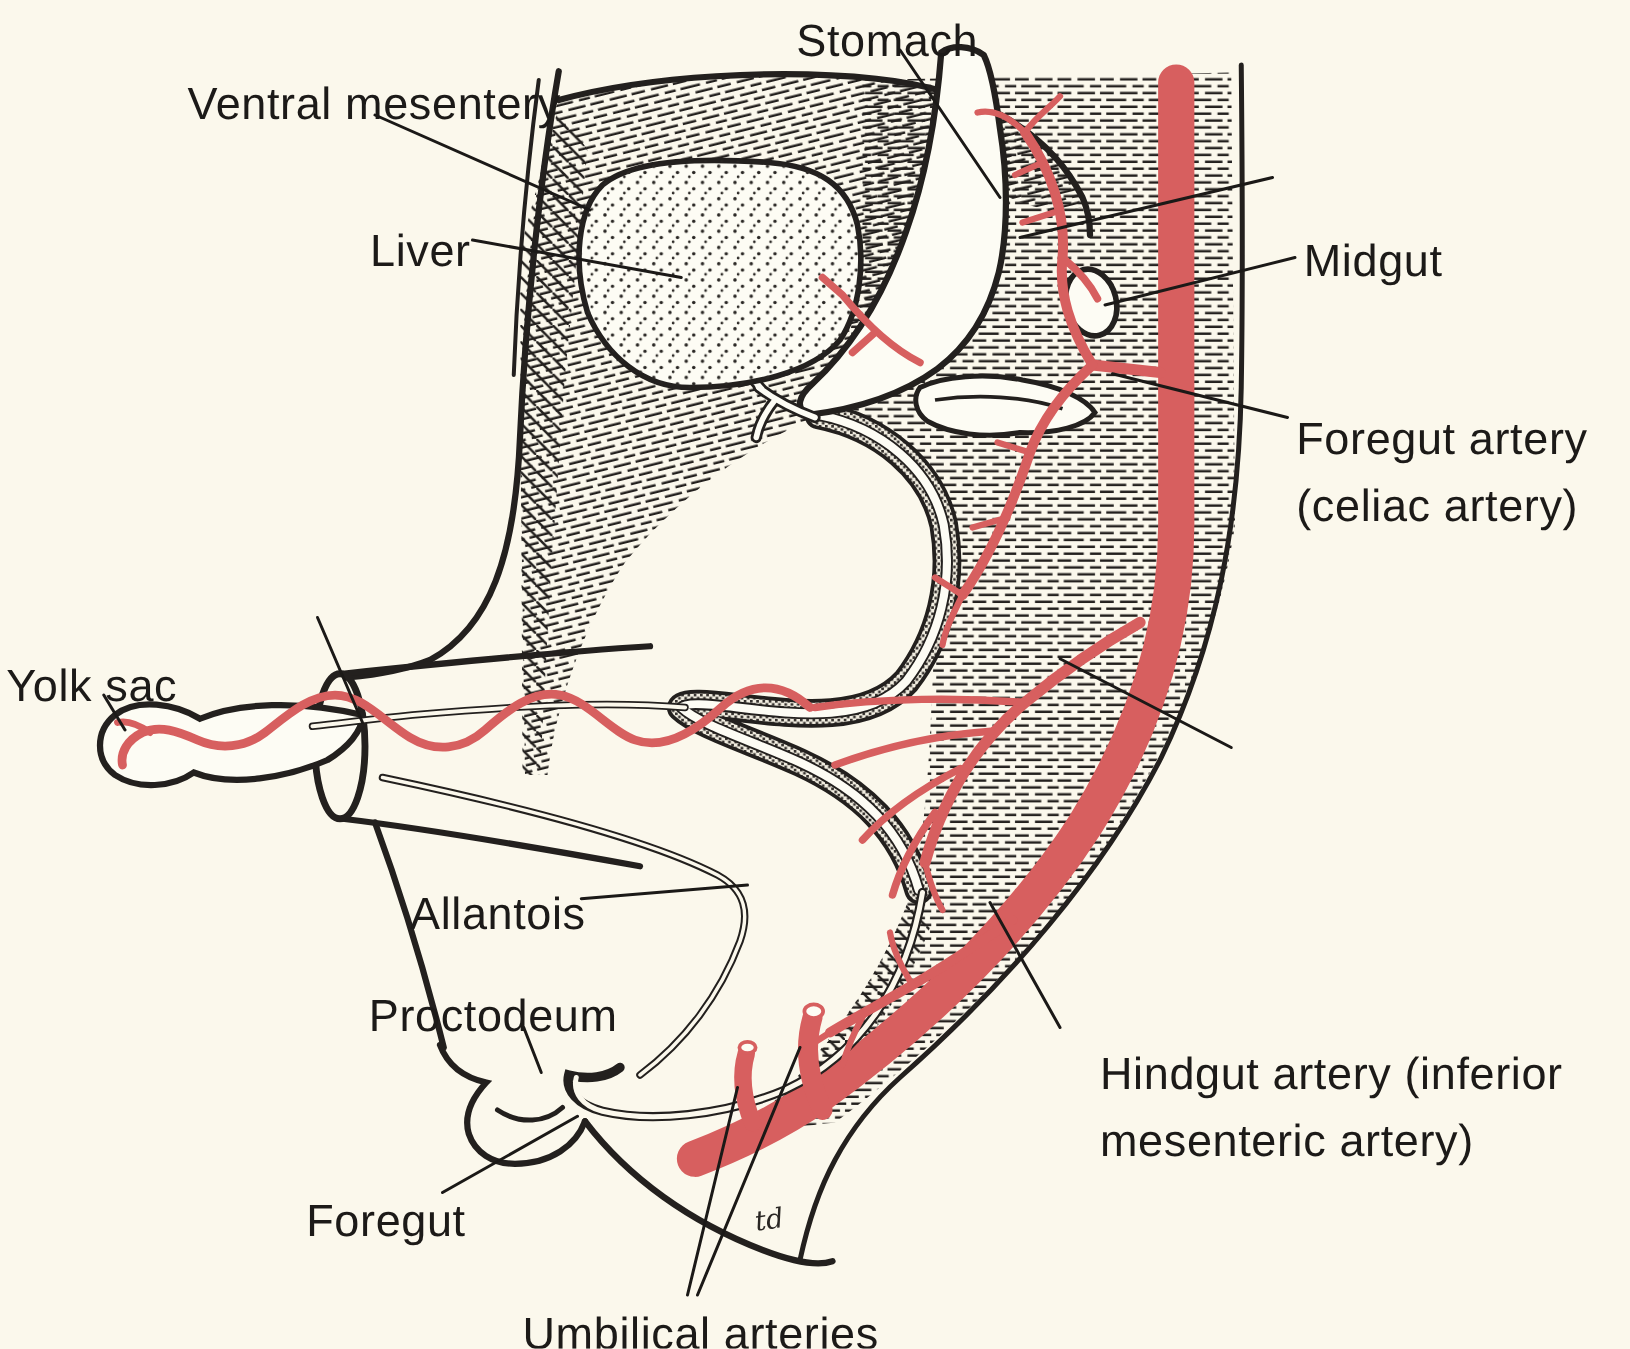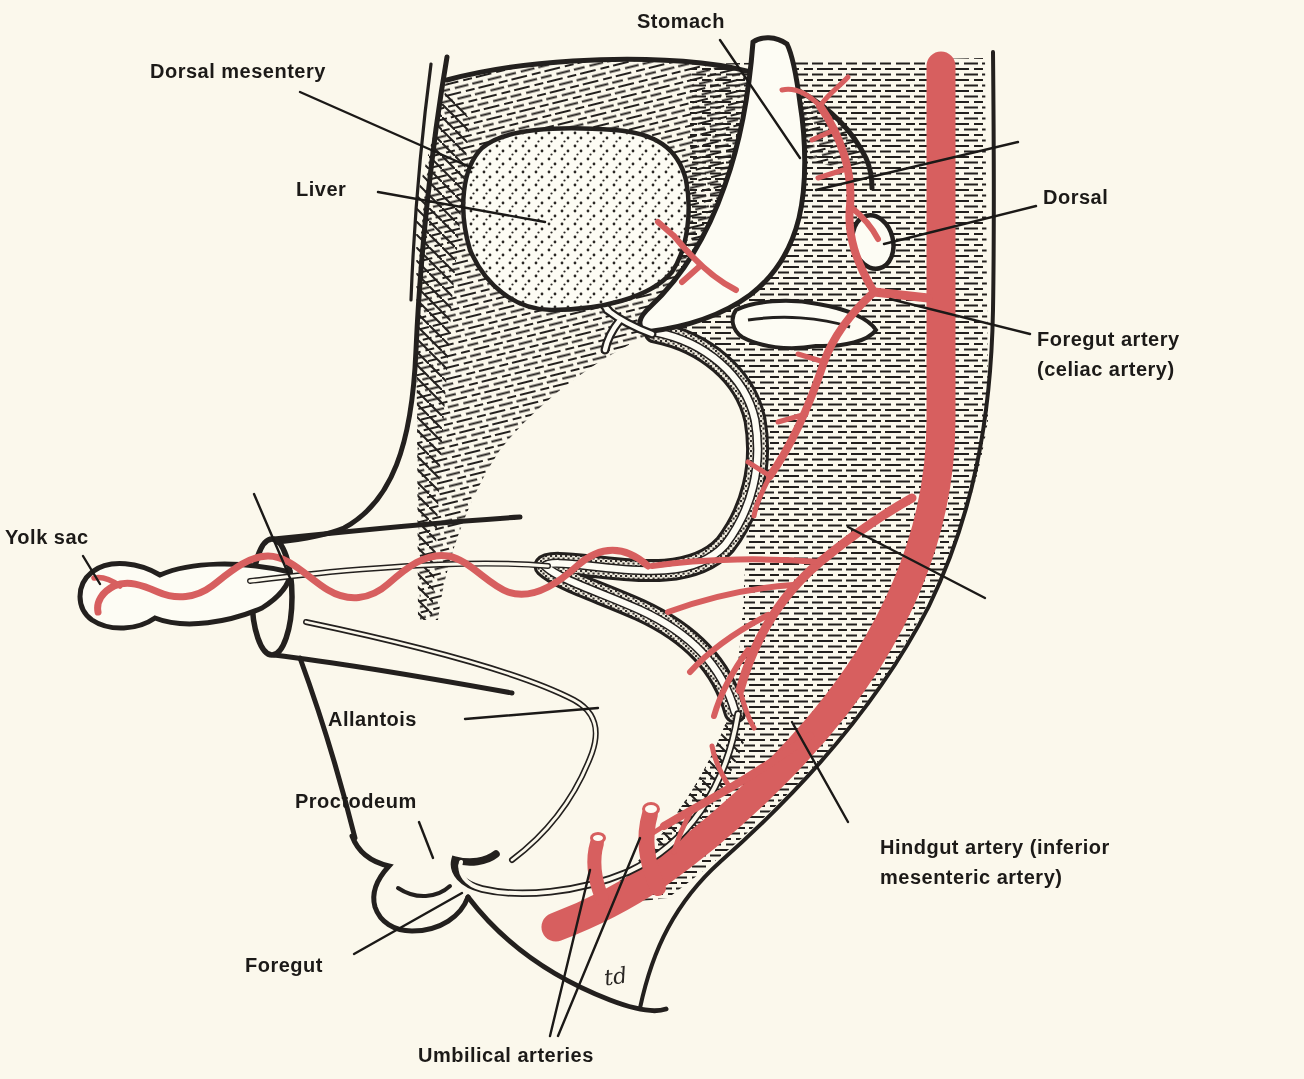--- a/index.html
+++ b/index.html
@@ -1,20 +1,20 @@
 <!DOCTYPE html>
 <html><head>
 <meta charset="utf-8">
 <style>
   html,body{margin:0;padding:0;background:#fbf8ec;}
   #fig{position:relative;width:1304px;height:1079px;background:#fbf8ec;overflow:hidden;
        font-family:"Liberation Sans", sans-serif;}
   #art{position:absolute;left:0;top:0;}
-  .lbl{position:absolute;color:#1c1a18;font-size:20px;letter-spacing:0.5px;
-       line-height:1.5;white-space:pre-line;font-weight:bold;}
+  .lbl{position:absolute;color:#1c1a18;font-size:36px;letter-spacing:0.5px;
+       line-height:1.5;white-space:pre-line;}
   .sig{position:absolute;color:#2a2724;font-size:22px;font-style:italic;
        font-family:"DejaVu Serif", serif;transform:rotate(-8deg);}
 </style>
 </head>
 <body>
 
 <div id="fig">
 
 <svg id="art" width="1304" height="1079" viewBox="0 0 1304 1079">
   <defs>
@@ -203,23 +203,23 @@
     <line x1="465" y1="719" x2="598" y2="708"></line>
     <line x1="419" y1="822" x2="433" y2="858"></line>
     <line x1="848" y1="822" x2="792" y2="722"></line>
     <line x1="354" y1="954" x2="462" y2="893"></line>
     <line x1="550" y1="1036" x2="590" y2="870"></line>
     <line x1="558" y1="1036" x2="640" y2="838"></line>
   </g>
 </svg>
 
 <div class="lbl" style="left:637px;top:6px">Stomach</div>
-<div class="lbl" style="left:150px;top:56px">Dorsal mesentery</div>
+<div class="lbl" style="left:150px;top:56px">Ventral mesentery</div>
 <div class="lbl" style="left:296px;top:174px">Liver</div>
-<div class="lbl" style="left:1043px;top:182px">Dorsal</div>
+<div class="lbl" style="left:1043px;top:182px">Midgut</div>
 <div class="lbl" style="left:1037px;top:324px">Foregut artery
 (celiac artery)</div>
 <div class="lbl" style="left:5px;top:522px">Yolk sac</div>
 <div class="lbl" style="left:328px;top:704px">Allantois</div>
 <div class="lbl" style="left:295px;top:786px">Proctodeum</div>
 <div class="lbl" style="left:880px;top:832px">Hindgut artery (inferior
 mesenteric artery)</div>
 <div class="lbl" style="left:245px;top:950px">Foregut</div>
 <div class="lbl" style="left:418px;top:1040px">Umbilical arteries</div>
 <div class="sig" style="left:604px;top:964px">td</div>

